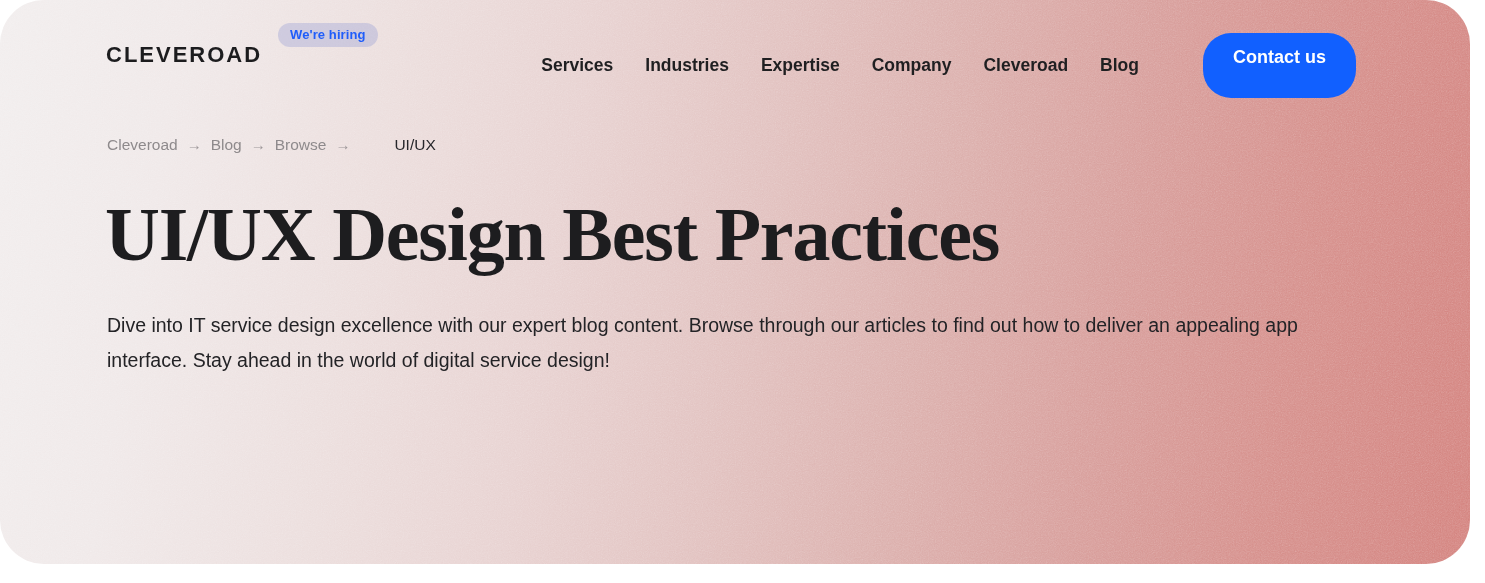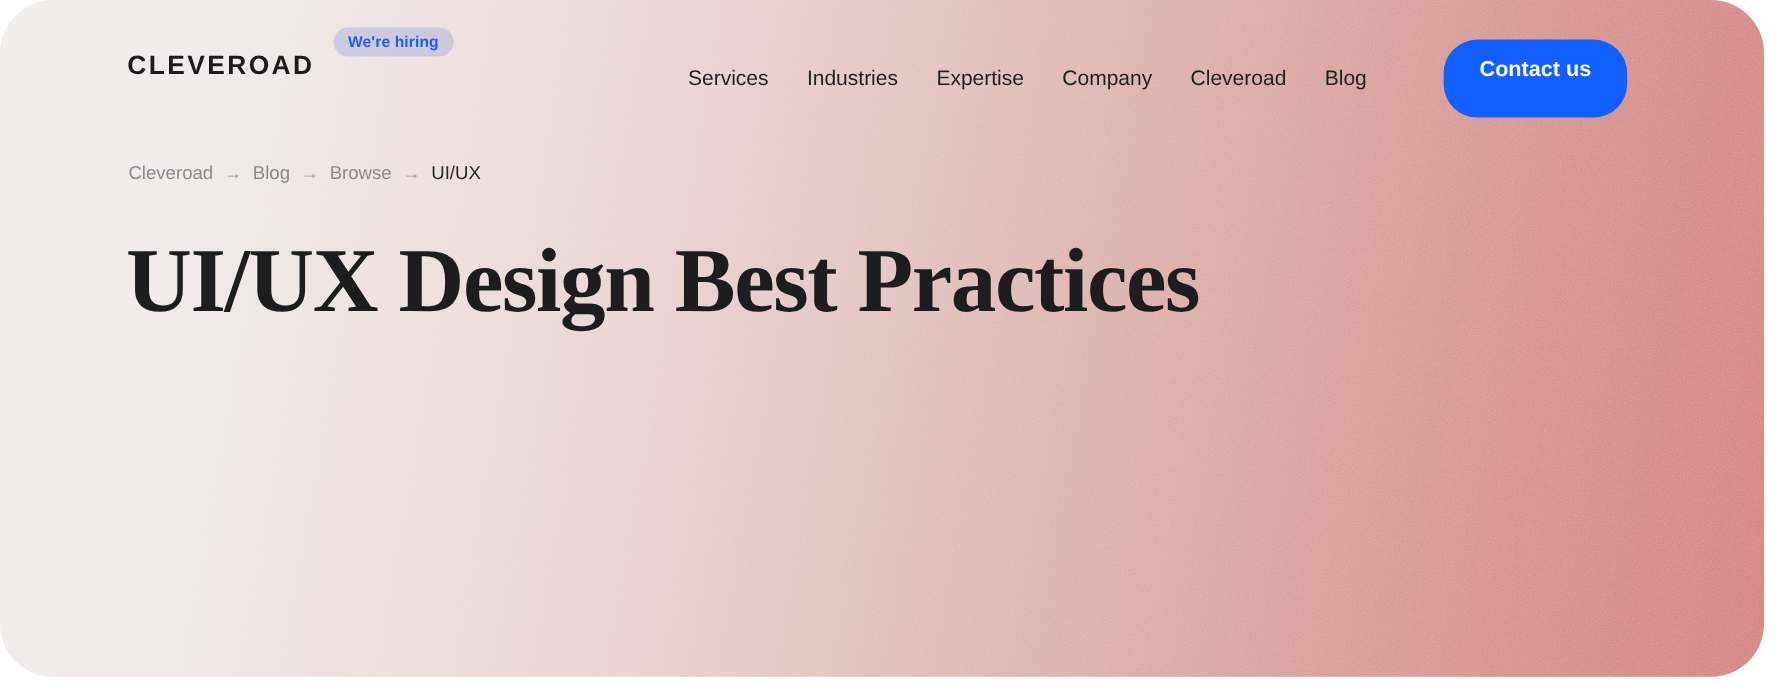--- a/index.html
+++ b/index.html
@@ -100,20 +100,21 @@
     gap: 32px;
   }
 
   .nav-link {
     font-size: 17.5px;
     color: #1f1f21;
     text-decoration: none;
     line-height: 1;
     white-space: nowrap;
     padding: 6px 0;
+    font-weight: bold;
   }
 
   .contact-btn {
     margin-left: 32px;
     background: #1160ff;
     color: #ffffff;
     font-size: 18px;
     font-weight: 700;
     border: none;
     border-radius: 28px;
@@ -133,21 +134,21 @@
     align-items: center;
     gap: 9px;
     font-size: 15.5px;
     line-height: 1;
   }
   .crumb {
     color: #8e8a8c;
     text-decoration: none;
     white-space: nowrap;
   }
-  .crumb.current { color: #26262a; }
+  .crumb.current { color: #26262a; margin-left: 35px; }
   .crumb-sep {
     color: #9d9799;
     font-size: 15px;
     line-height: 1;
   }
 
   
   .hero-title {
     position: absolute;
     left: 105px;
@@ -208,15 +209,16 @@
       <span class="crumb-sep">→</span>
       <a class="crumb" href="#">Blog</a>
       <span class="crumb-sep">→</span>
       <a class="crumb" href="#">Browse</a>
       <span class="crumb-sep">→</span>
       <span class="crumb current">UI/UX</span>
     </nav>
 
     <h1 class="hero-title">UI/UX Design Best Practices</h1>
 
+    <p class="hero-sub">Dive into IT service design excellence with our expert blog content. Browse through our articles to find out how to deliver an appealing app interface. Stay ahead in the world of digital service design!</p>
 
   </div>
 </div>
 
 </body></html>

